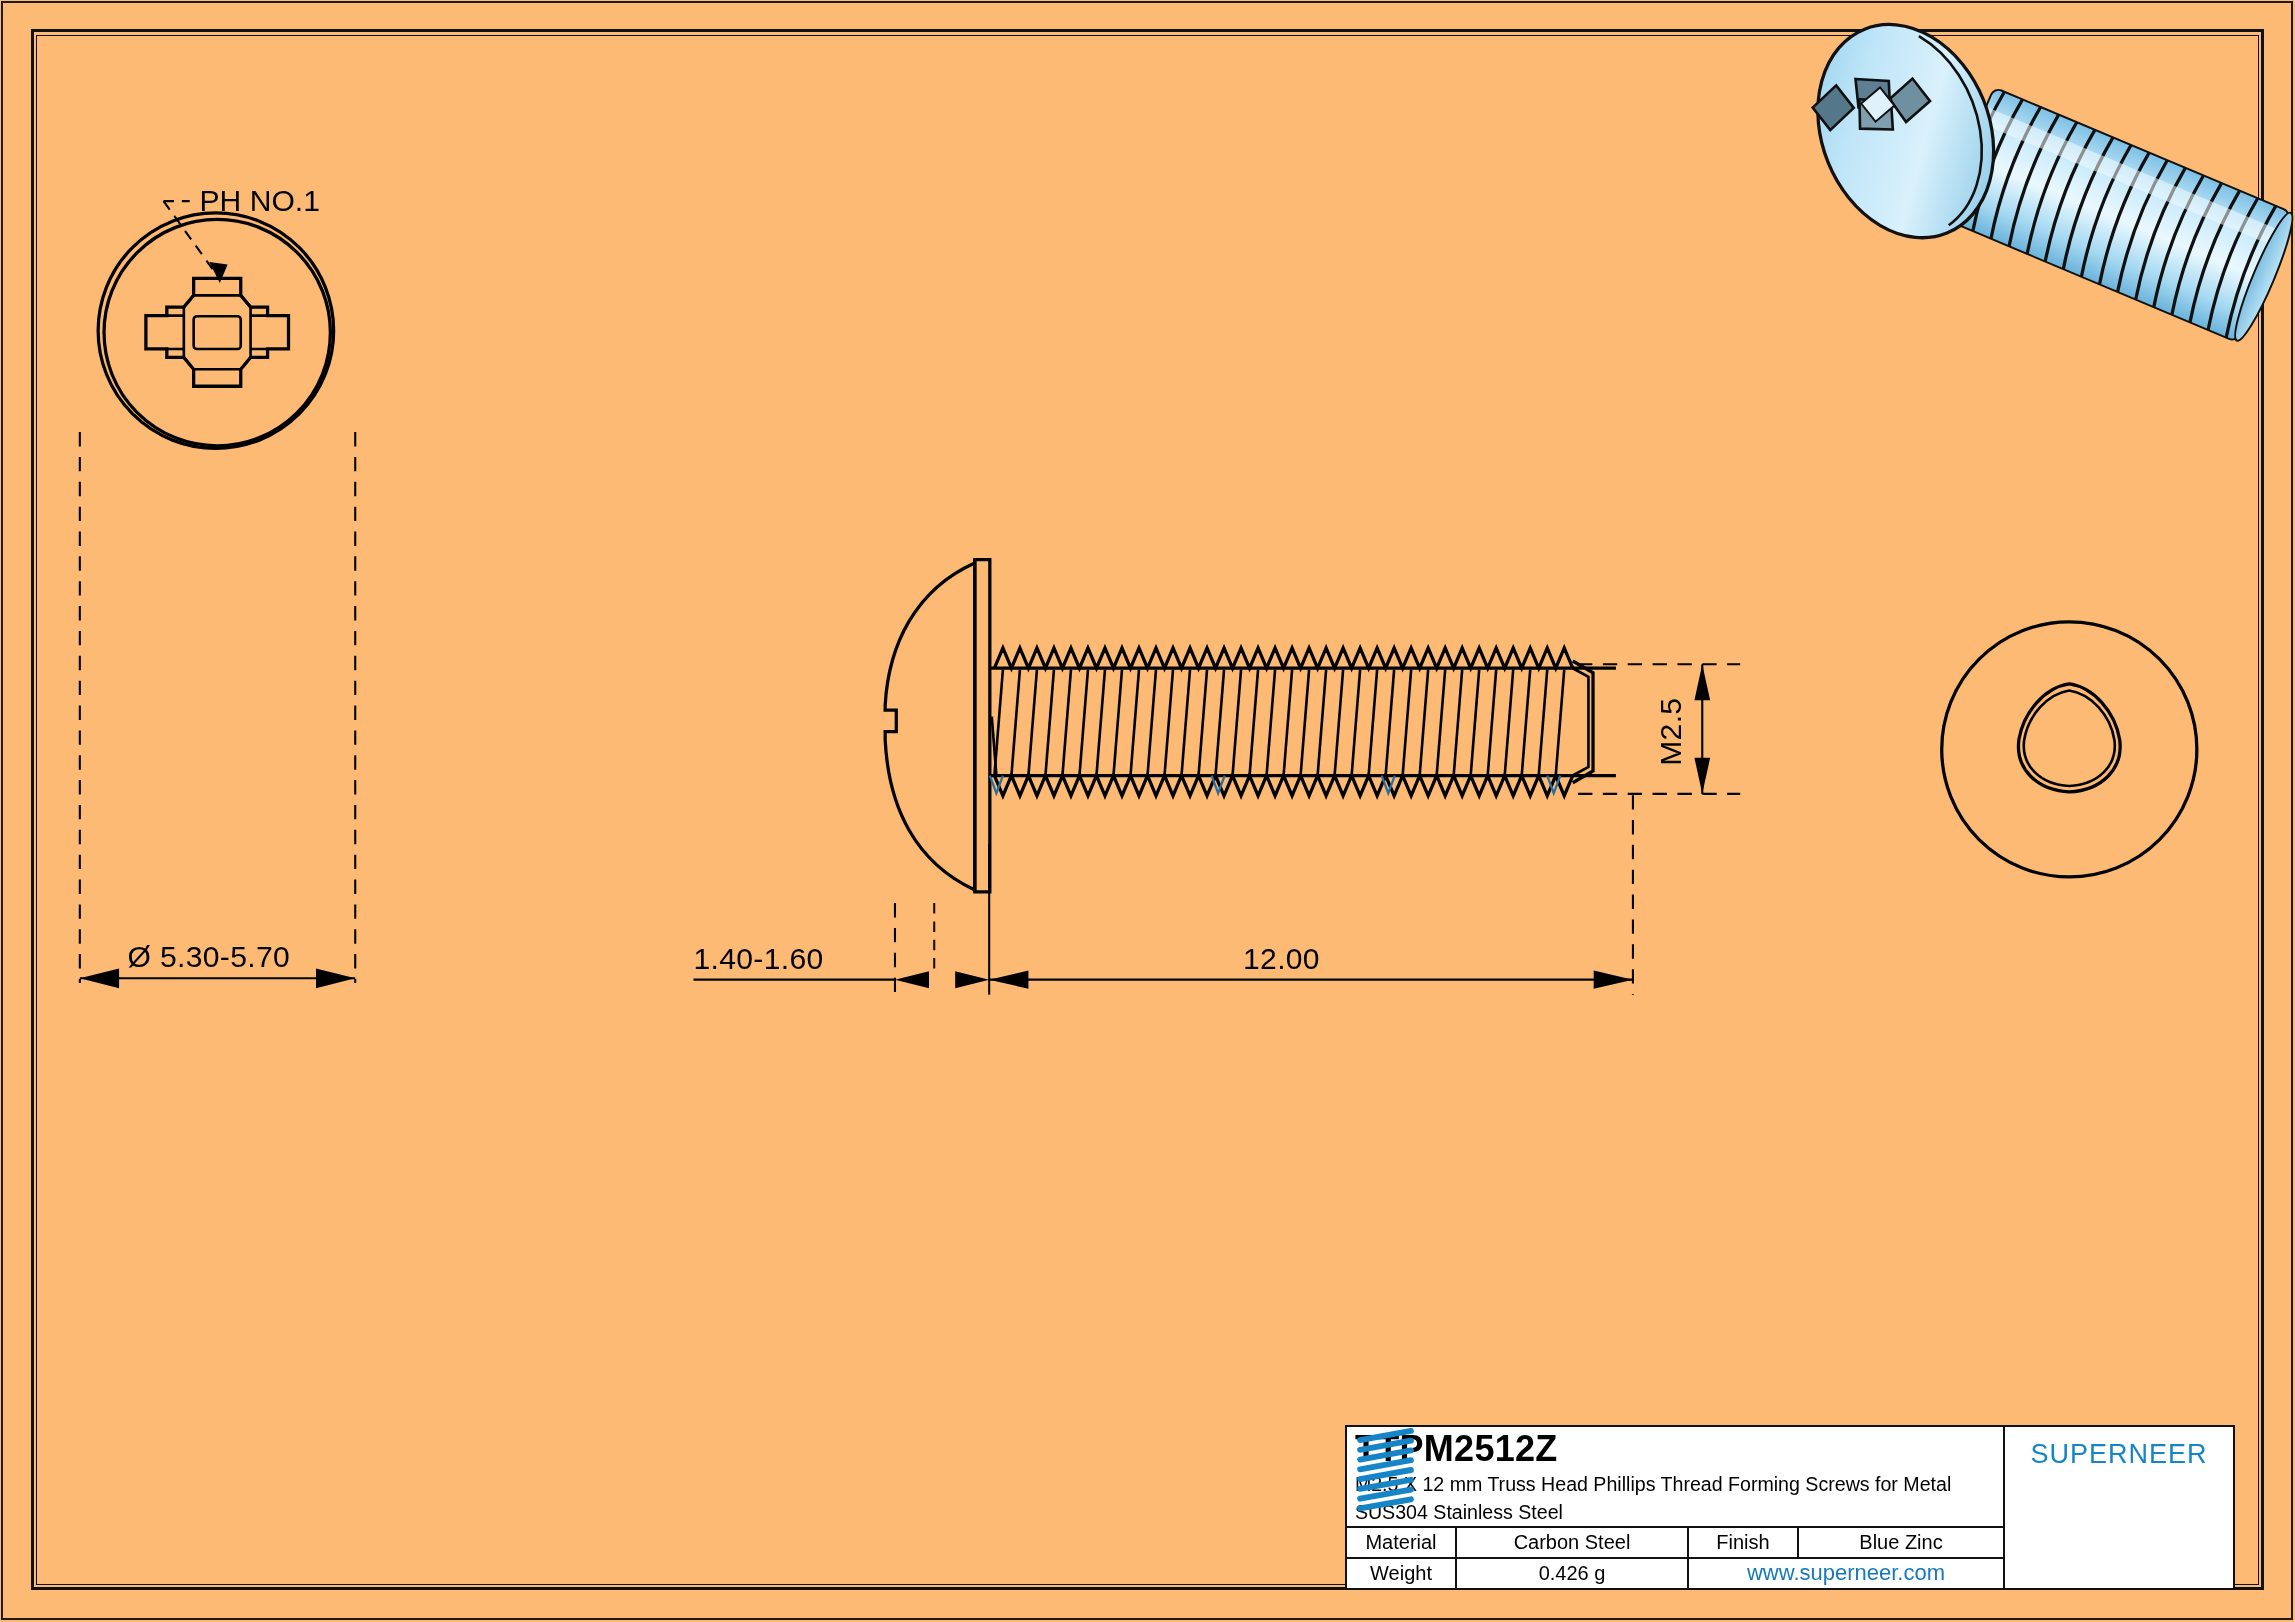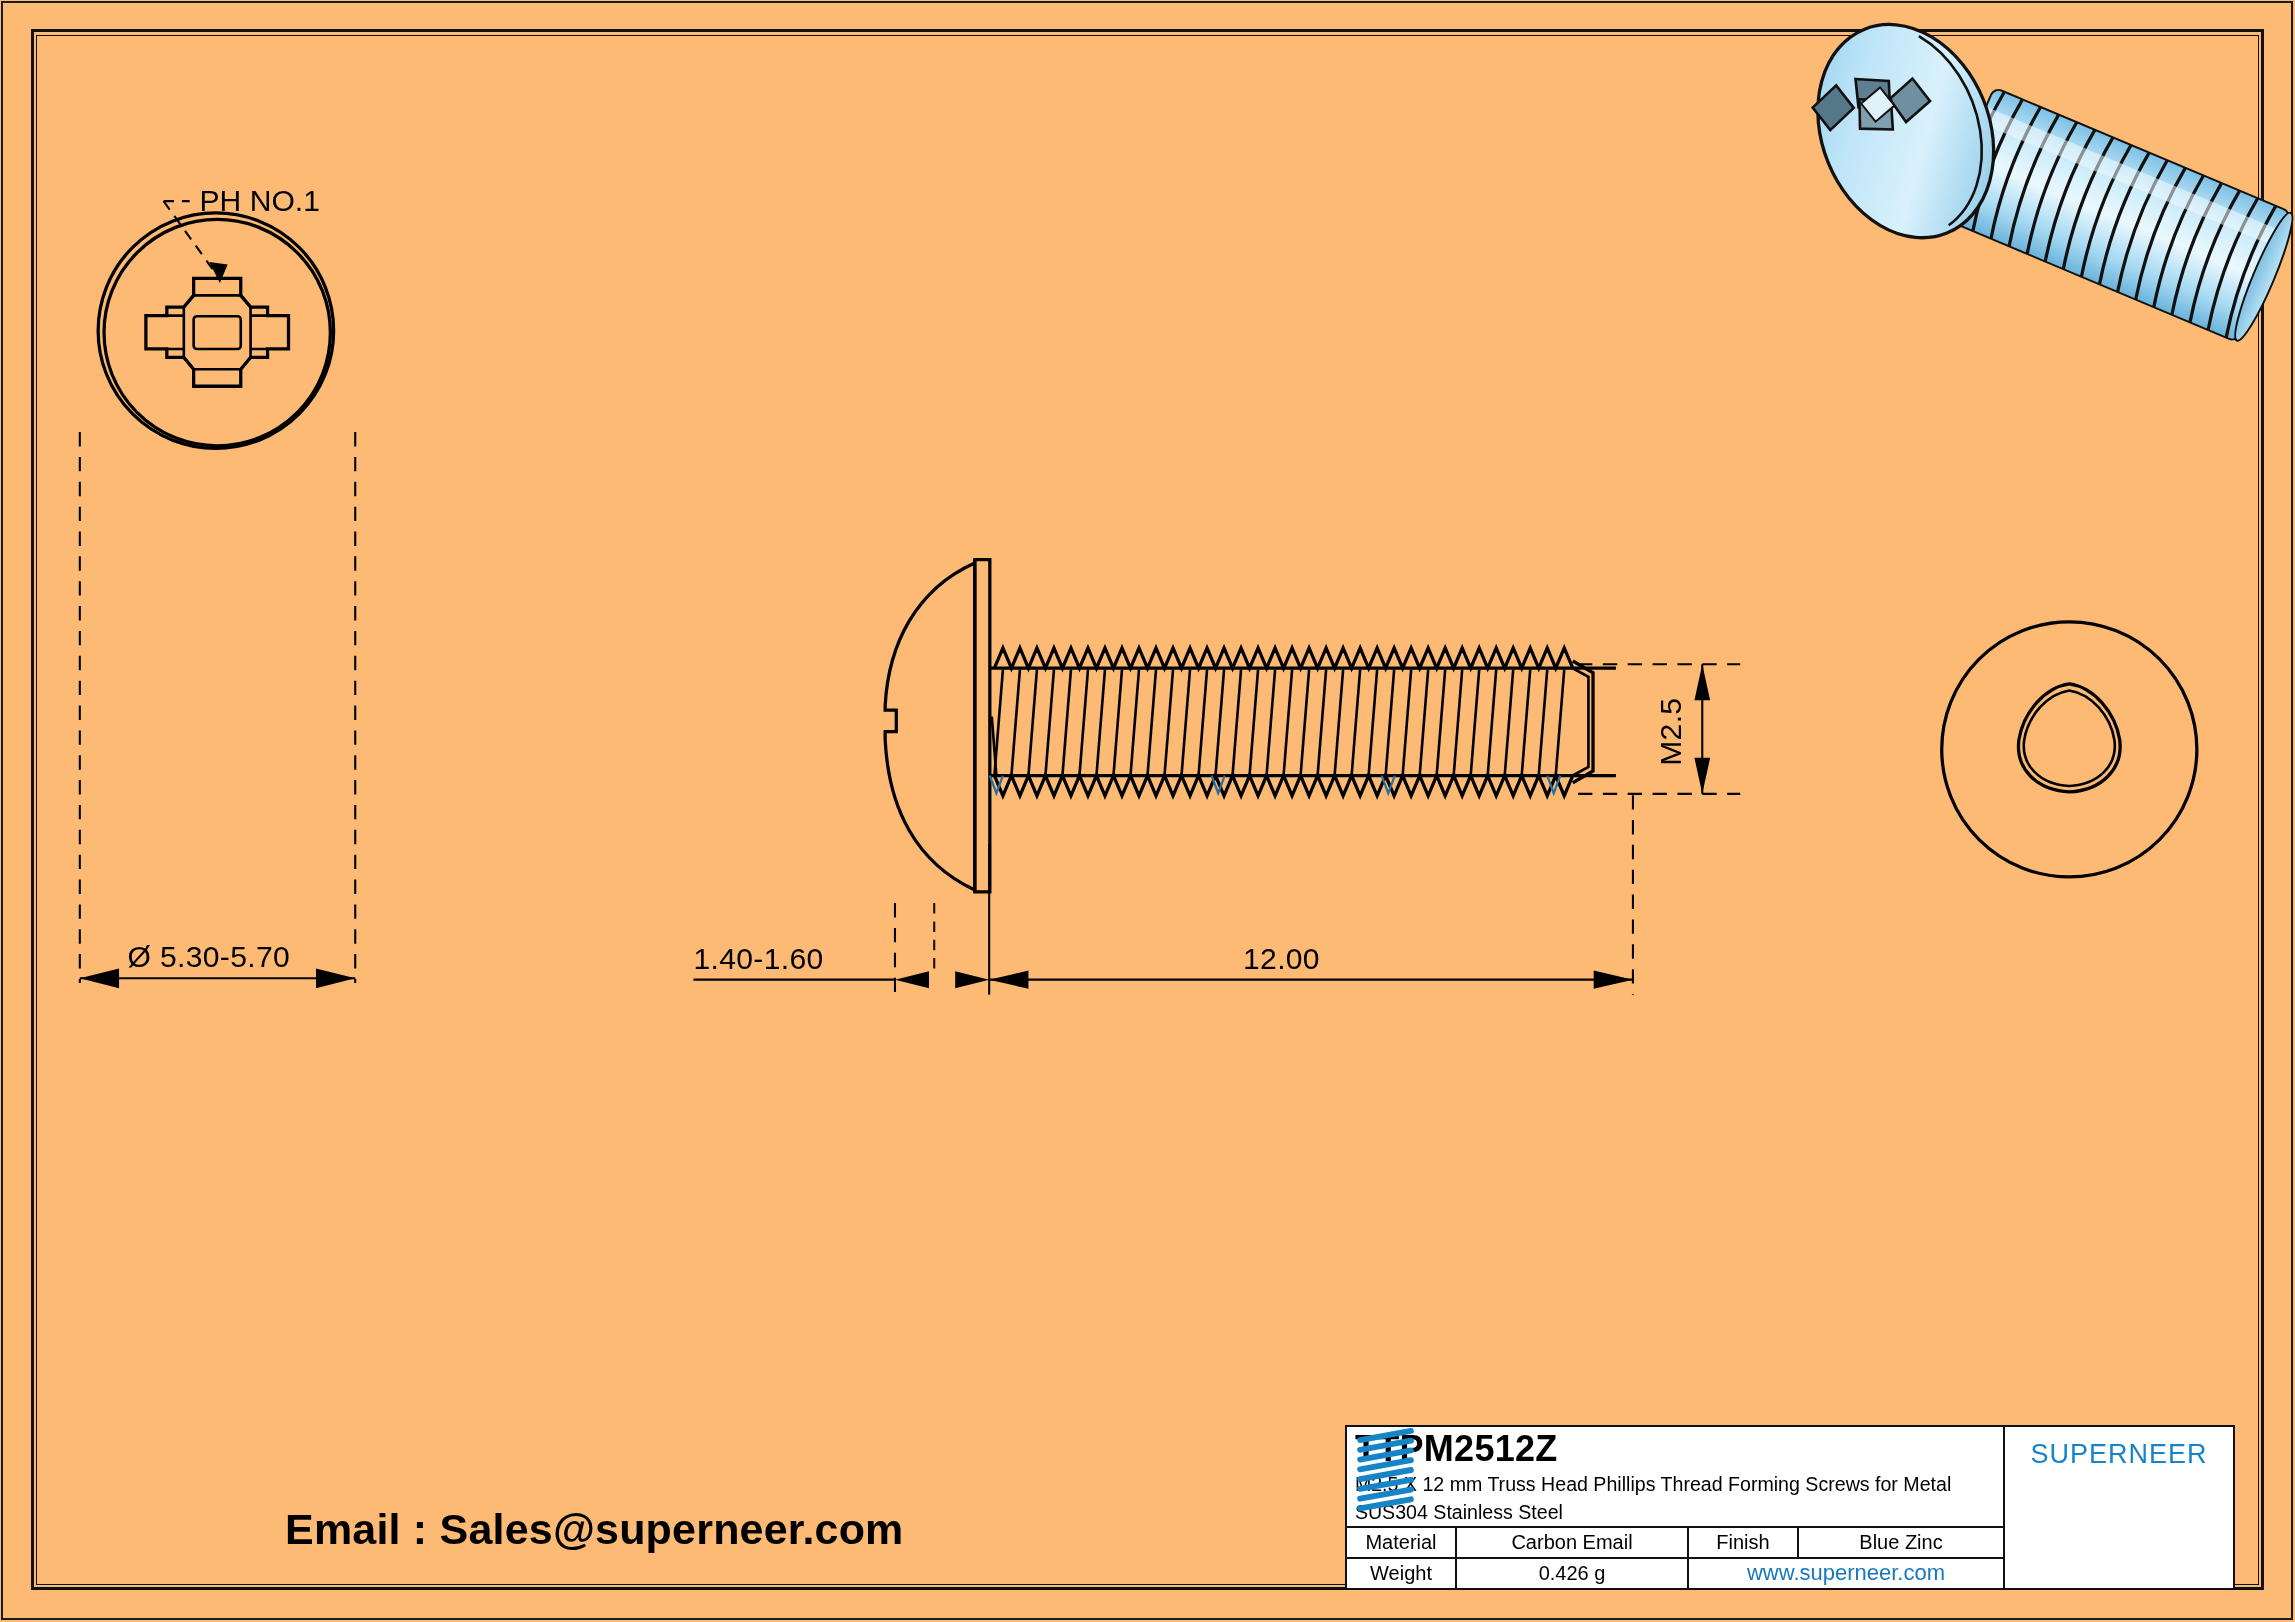--- a/index.html
+++ b/index.html
@@ -312,35 +312,34 @@
                C3093,1088 3126,1050 3163,1045 Z" class="ln thk" fill="none"></path>
 
       <path d="M3163,1055
                C3196,1060 3226,1093 3232,1131
                C3237,1170 3207,1199 3163,1201
                C3119,1199 3089,1170 3094,1131
                C3100,1093 3130,1060 3163,1055 Z" class="ln med" fill="none"></path>
     </g>
   </svg>
 
-  <div class="email">Email : Sales@superneer.com</div>
 
   <div class="tblock">
 
     <div class="tb-left">
       <div class="tb-desc">
         <div class="partno">TTPM2512Z</div>
         <div class="desc">M2.5 X 12 mm Truss Head Phillips Thread Forming Screws for Metal</div>
         <div class="desc">SUS304 Stainless Steel</div>
       </div>
 
       <div class="tb-table">
         <div class="tb-row">
           <div class="cell c-label">Material</div>
-          <div class="cell c-val">Carbon Email</div>
+          <div class="cell c-val">Carbon Steel</div>
           <div class="cell c-fin-lab">Finish</div>
           <div class="cell c-fin-val">Blue Zinc</div>
         </div>
         <div class="tb-row">
           <div class="cell c-label">Weight</div>
           <div class="cell c-val">0.426 g</div>
           <div class="cell c-wide link">www.superneer.com</div>
         </div>
       </div>
     </div>

